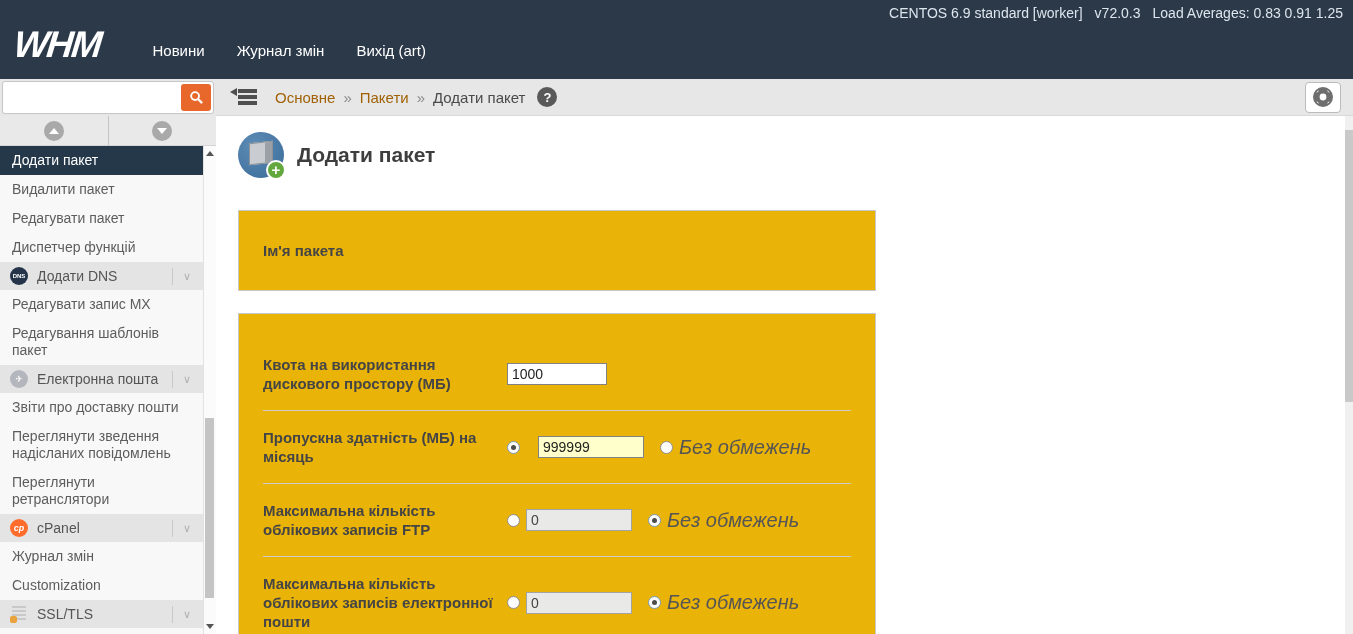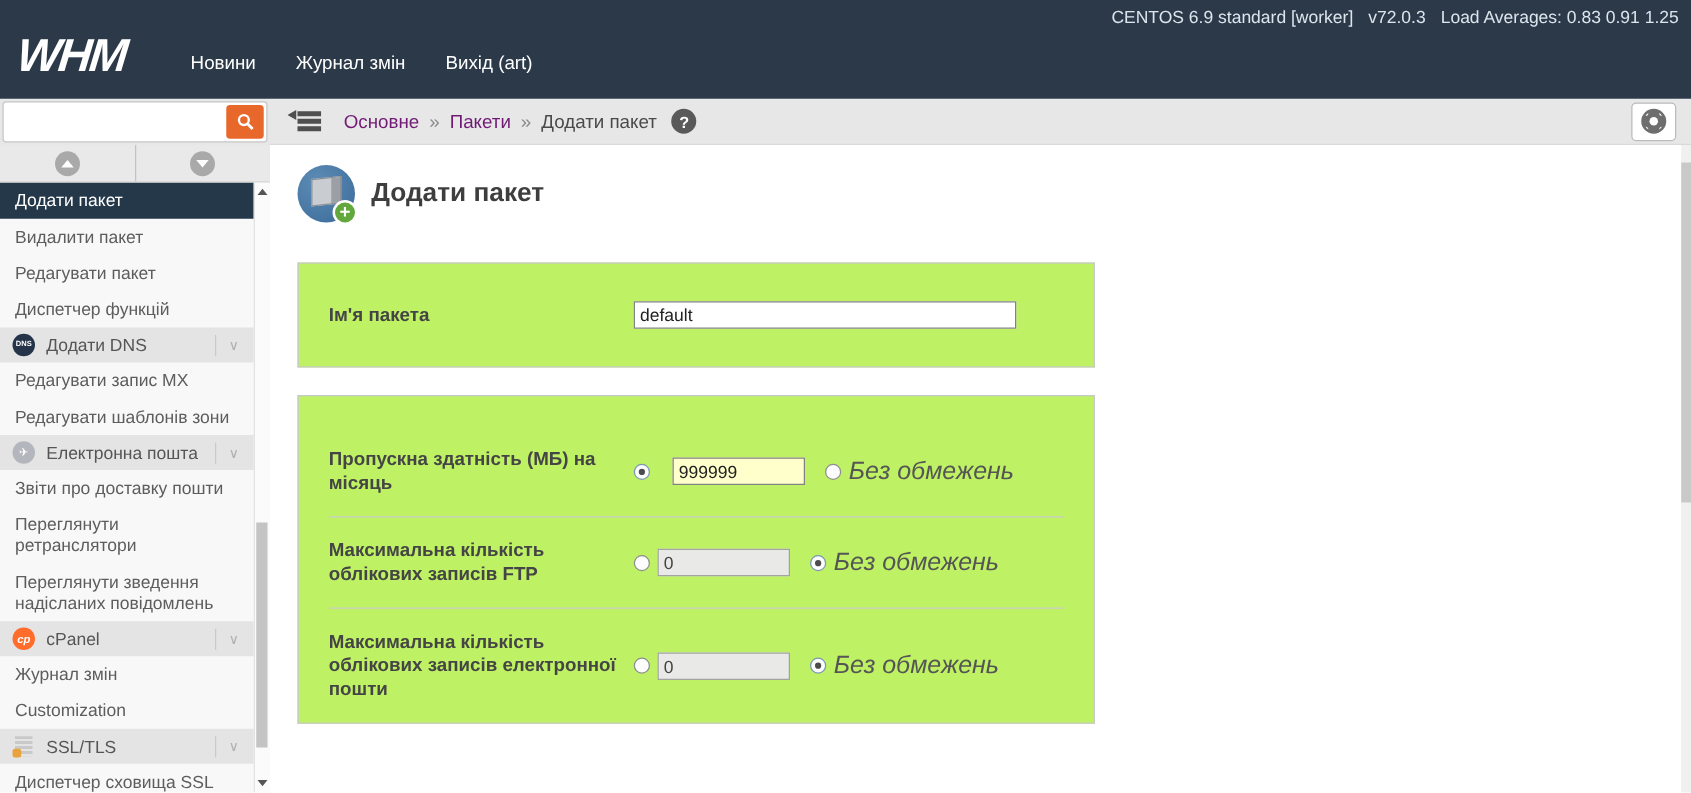--- a/index.html
+++ b/index.html
@@ -21,21 +21,21 @@
   .searchwrap { width:216px; height:37px; background:#e7e7e7; padding:2px; flex:none; }
   .searchbox { position:relative; width:100%; height:33px; background:#fff;
                border:1px solid #c6c6c6; border-radius:3px; }
   .searchbox input { position:absolute; left:4px; top:3px; width:172px; height:25px;
                      border:none; outline:none; font-size:14px; }
   .searchbtn { position:absolute; right:2px; top:2px; width:30px; height:27px;
                background:var(--accent,#e8682c); border:none; border-radius:3px;
                display:flex; align-items:center; justify-content:center; cursor:pointer; }
   .crumbbar { flex:1; display:flex; align-items:center; padding-left:14px; }
   .collapse-ic { margin-right:18px; cursor:pointer; display:inline-flex; }
-  .crumb { font-size:15px; color:#701a75; margin-right:8px; cursor:pointer; }
+  .crumb { font-size:15px; color:#a16207; margin-right:8px; cursor:pointer; }
   .crumb.current { color:#4a4a4a; cursor:default; }
   .crumb-sep { font-size:15px; color:#8b8b8b; margin-right:8px; }
   .help-circle { width:20px; height:20px; border-radius:50%; background:#595959; color:#fff;
                  font-size:13px; font-weight:bold; display:flex; align-items:center;
                  justify-content:center; margin-left:4px; cursor:pointer; }
   .lifesaver-btn { margin-left:auto; margin-right:12px; align-self:center;
                    width:36px; height:31px; background:#fff; border:1px solid #bbb;
                    border-radius:4px; display:flex; align-items:center; justify-content:center;
                    cursor:pointer; }
 
@@ -90,21 +90,21 @@
   .title-row { display:flex; align-items:center; margin-top:2px; }
   .pkg-icon { position:relative; width:46px; height:46px; border-radius:50%;
               background:radial-gradient(circle at 35% 30%, #5d8cb5, #3a6a99); flex:none; }
   .pkg-box { position:absolute; left:11px; top:10px; width:24px; height:22px; background:#c9cdd1;
              border:1px solid #8d9298; box-shadow:inset -7px 0 0 #9aa0a6; transform:skewY(-6deg); }
   .pkg-plus { position:absolute; right:-2px; bottom:-2px; width:20px; height:20px; border-radius:50%;
               background:#62a83c; border:2px solid #fff; color:#fff; font-size:15px; font-weight:bold;
               line-height:16px; text-align:center; }
   .page-title { font-size:21px; font-weight:bold; color:#3e3e3e; margin-left:13px; }
 
-  .formbox { width:638px; background:#bef264; border:1px solid #c8c8c8; margin-top:32px; padding:24px; }
+  .formbox { width:638px; background:#eab308; border:1px solid #c8c8c8; margin-top:32px; padding:24px; }
   .formbox.resources { margin-top:22px; padding-bottom:0; }
   .sect-heading { font-size:17px; font-weight:bold; color:#3a3a3a; margin-bottom:10px; }
   .frow { display:flex; align-items:center; padding:17px 0; }
   .frow + .frow { border-top:1px solid #ccc; }
   .flabel { width:238px; flex:none; font-size:15px; font-weight:bold; color:#454545;
             line-height:19px; margin-right:6px; }
   .fctrl { display:flex; align-items:center; }
   .txt-input { height:22px; border:1px solid #828282; font-size:14px; padding:1px 4px;
                color:#222; font-family:"Liberation Sans", sans-serif; }
   .w-name { width:306px; } .w-num { width:100px; } .w-small { width:106px; }
@@ -202,31 +202,31 @@
         <div class="side-item">Редагувати пакет</div>
         <div class="side-item">Диспетчер функцій</div>
         <div class="side-group">
           <span class="gicon">
             <span class="ic-dns">DNS</span>
           </span>
           <span>Додати DNS</span>
           <span class="chev">∨</span>
         </div>
         <div class="side-item">Редагувати запис MX</div>
-        <div class="side-item">Редагувати шаблонів зони</div>
+        <div class="side-item">Редагування шаблонів пакет</div>
         <div class="side-group">
           <span class="gicon">
             <span class="ic-mail">✈</span>
           </span>
           <span>Електронна пошта</span>
           <span class="chev">∨</span>
         </div>
         <div class="side-item">Звіти про доставку пошти</div>
+        <div class="side-item">Переглянути зведення надісланих повідомлень</div>
         <div class="side-item">Переглянути ретранслятори</div>
-        <div class="side-item">Переглянути зведення надісланих повідомлень</div>
         <div class="side-group">
           <span class="gicon">
             <span class="ic-cpanel">cp</span>
           </span>
           <span>cPanel</span>
           <span class="chev">∨</span>
         </div>
         <div class="side-item">Журнал змін</div>
         <div class="side-item">Customization</div>
         <div class="side-group">
@@ -251,28 +251,31 @@
     <div class="pkg-icon">
       <div class="pkg-box"></div>
       <div class="pkg-plus">+</div>
     </div>
     <h1 class="page-title">Додати пакет</h1>
   </div>
 
   <div class="formbox">
     <div class="frow" style="padding:6px 0;">
       <div class="flabel">Ім'я пакета</div>
-      <div class="fctrl">
-        <input class="txt-input w-name" value="default" style="">
-      </div>
     </div>
   </div>
 
   <div class="formbox resources">
     <div id="resrows">
+        <div class="frow">
+          <div class="flabel">Квота на використання дискового простору (МБ)</div>
+          <div class="fctrl">
+            <input class="txt-input w-num" value="1000" style="">
+          </div>
+        </div>
         <div class="frow">
           <div class="flabel">Пропускна здатність (МБ) на місяць</div>
           <div class="fctrl">
             <span class="radio checked"></span>
             <input class="txt-input w-small yellow" value="999999" style="">
             <span class="radio unl-radio"></span>
             <span class="unl-label">Без обмежень</span>
           </div>
         </div>
         <div class="frow">

